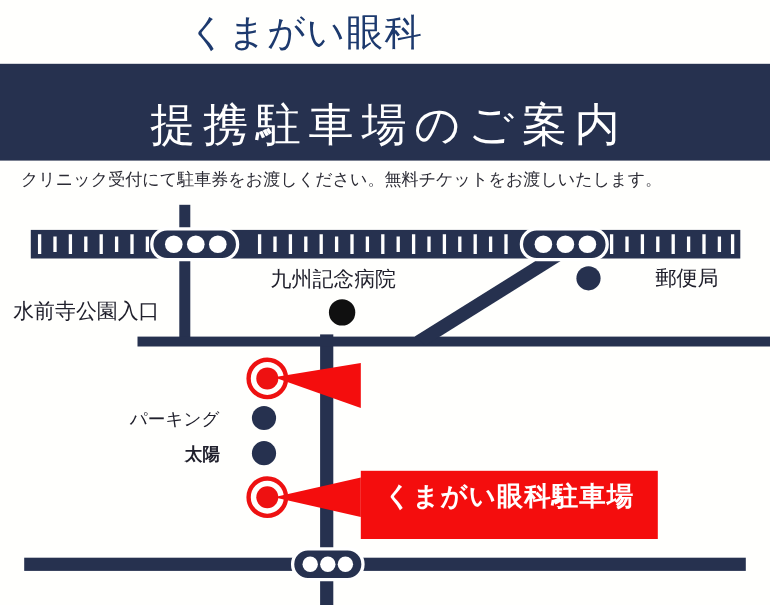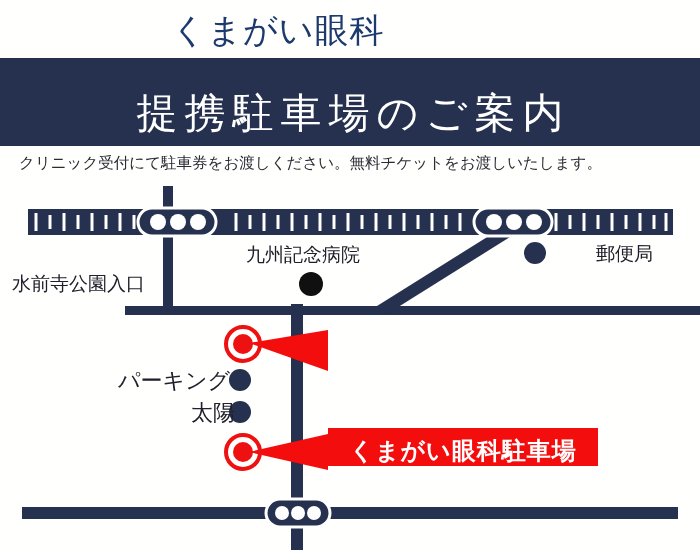--- a/index.html
+++ b/index.html
@@ -93,21 +93,21 @@
     display: block;
   }
   .maplabel {
     position: absolute;
     color: #20202c;
     font-size: 19px;
     line-height: 22px;
     white-space: nowrap;
   }
   .maplabel.sm {
-    font-size: 22px;
+    font-size: 16px;
   }
 
   
   .redbox {
     position: absolute;
     background: #f40d0d;
     color: #ffffff;
     white-space: nowrap;
     box-sizing: border-box;
   }
@@ -128,21 +128,21 @@
     top: 330px;
     width: 270px;
     height: 55px;
     padding-top: 2px;
     text-align: center;
   }
   .redbox.two {
     left: 328px;
     top: 428px;
     width: 270px;
-    height: 38px;
+    height: 62px;
     text-align: center;
     padding-top: 9px;
   }
 </style>
 </head>
 <body>
 
 <div id="page">
 
   <div class="clinic-logo">くまがい眼科</div>
@@ -246,21 +246,21 @@
     </svg>
 
     <div class="maplabel" style="left:246px; top:57px;">九州記念病院</div>
 
     <div class="maplabel" style="left:12px; top:86px;">水前寺公園入口</div>
 
     <div class="maplabel" style="left:556px; top:56px;margin-left:40px;">郵便局</div>
 
     <div class="maplabel sm" style="left:118px; top:184px;">パーキング</div>
 
-    <div class="maplabel sm" style="left:191px; top:216px;">太陽</div>
+    <div class="maplabel sm" style="left:168px; top:216px;font-weight:bold;">太陽</div>
   </div>
 
 
   <div class="redbox two">
     <div class="l1">くまがい眼科駐車場</div>
   </div>
 
 </div>
 
 </body></html>

